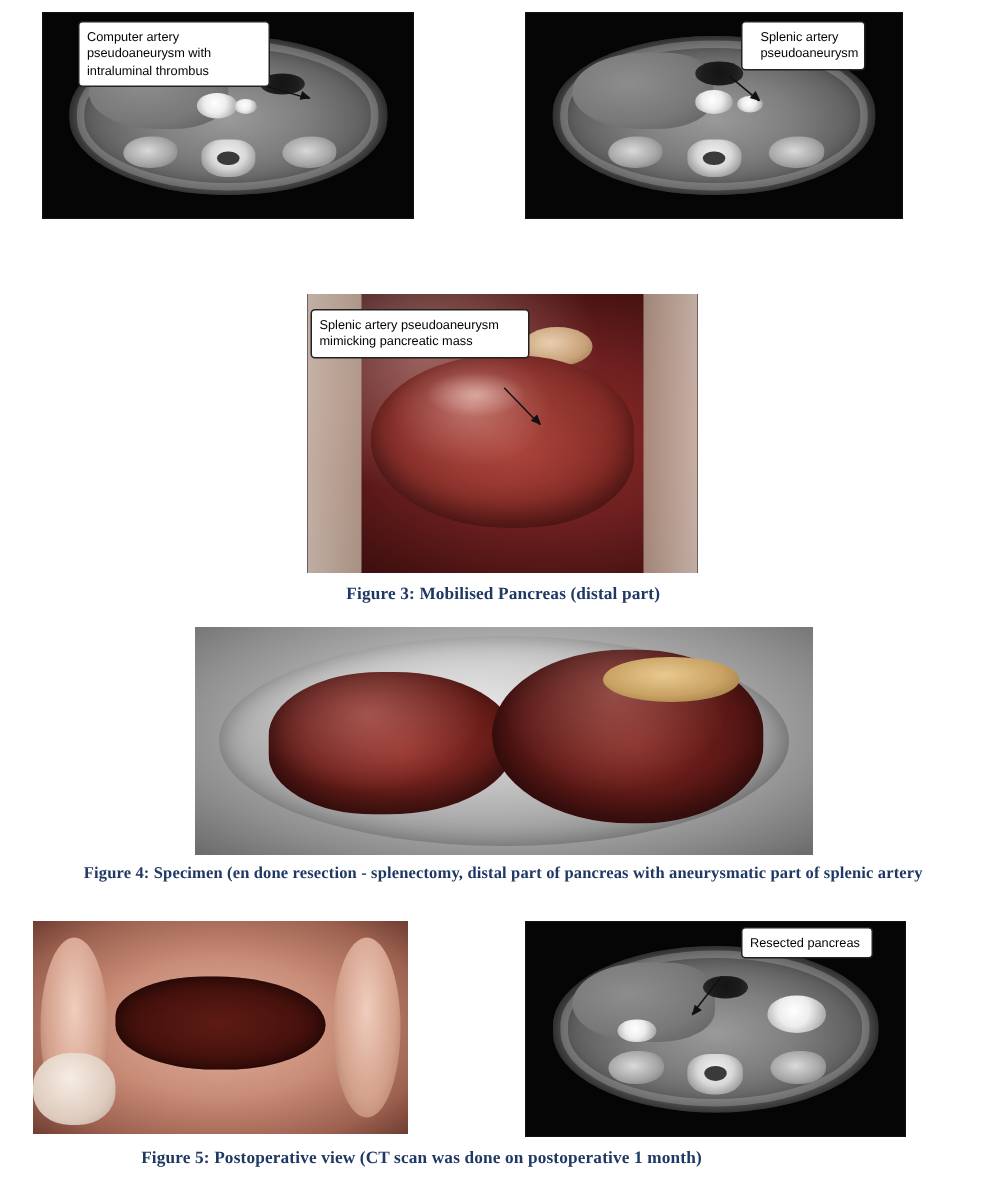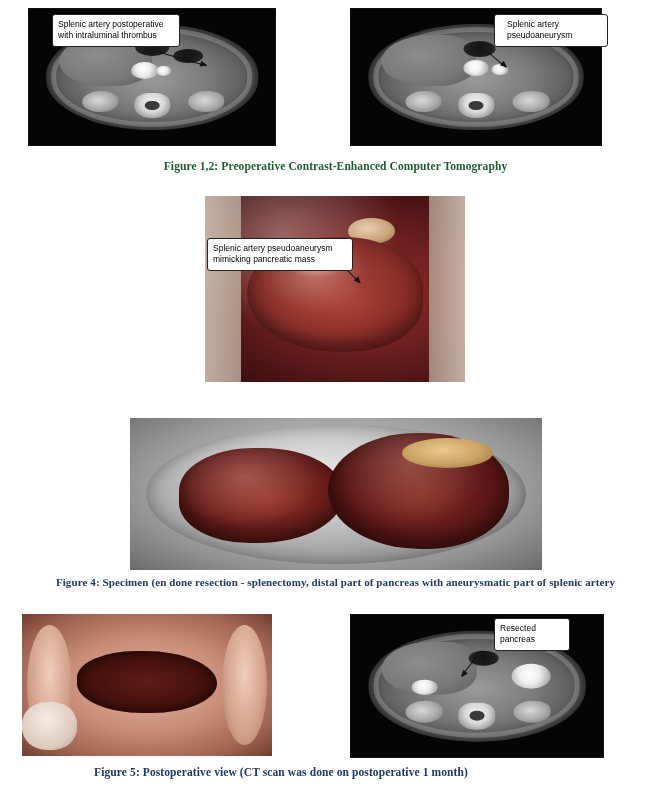--- a/index.html
+++ b/index.html
@@ -312,53 +312,53 @@
         <div class="bright" style="left:40%; top:36%; width:13%; height:16%;"></div>
         <div class="bright" style="left:52%; top:40%; width:7%; height:9%;"></div>
         <div class="kidney left"></div>
         <div class="kidney right"></div>
         <div class="spine"></div>
       </div>
     </div>
   </div>
 
   <div class="pointer" style="left:160px; top:52px; width:48px; transform: rotate(16deg);"></div>
-  <div class="callout" style="left:52px; top:14px; width:128px;">Splenic artery postoperative with intraluminal thrombus</div>
+  <div class="callout" style="left:52px; top:14px; width:128px;">Computer artery pseudoaneurysm with intraluminal thrombus</div>
 
   <div class="img-block frame-dark" style="left:350px; top:8px; width:250px; height:136px;">
     <div class="ct">
       <div class="body">
         <div class="fat-rim"></div>
         <div class="liver"></div>
         <div class="dark-gas" style="left:44%; top:16%; width:15%; height:15%;"></div>
         <div class="bright" style="left:44%; top:34%; width:12%; height:15%;"></div>
         <div class="bright" style="left:57%; top:38%; width:8%; height:10%;"></div>
         <div class="kidney left"></div>
         <div class="kidney right"></div>
         <div class="spine"></div>
       </div>
     </div>
   </div>
   <div class="pointer" style="left:486px; top:50px; width:26px; transform: rotate(40deg);"></div>
-  <div class="callout" style="left:494px; top:14px; width:114px;padding-left:12px;">Splenic artery pseudoaneurysm</div>
-
-  <div class="caption green" style="left:0; top:160px; width:671px;">Figure 1,2: Preoperative Contrast-Enhanced Computer Tomography</div>
+  <div class="callout" style="left:494px; top:14px; width:83px;padding-left:12px;">Splenic artery pseudoaneurysm</div>
+
 
   <div class="img-block" style="left:205px; top:196px; width:260px; height:186px;">
     <div class="photo ph-pancreas">
       <div class="drape-l"></div>
       <div class="drape-r"></div>
       <div class="vessel"></div>
       <div class="mass"></div>
       <div class="glare"></div>
     </div>
   </div>
   <div class="pointer" style="left:336px; top:258px; width:34px; transform: rotate(46deg);"></div>
-  <div class="callout" style="left:207px; top:206px; width:146px;margin-top:32px;">Splenic artery pseudoaneurysm mimicking pancreatic mass</div>
-
+  <div class="callout" style="left:207px; top:206px; width:146px;">Splenic artery pseudoaneurysm mimicking pancreatic mass</div>
+
+  <div class="caption" style="left:0; top:390px; width:671px;">Figure 3: Mobilised Pancreas (distal part)</div>
 
   <div class="img-block" style="left:130px; top:418px; width:412px; height:152px;">
     <div class="photo ph-specimen">
       <div class="tray"></div>
       <div class="organ-a"></div>
       <div class="organ-b"></div>
       <div class="fatty"></div>
     </div>
   </div>
   <div class="caption" style="left:0; top:576px; width:671px; font-size:11px;">Figure 4: Specimen (en done resection - splenectomy, distal part of pancreas with aneurysmatic part of splenic artery</div>
@@ -380,17 +380,17 @@
         <div class="dark-gas" style="left:46%; top:18%; width:14%; height:14%;"></div>
         <div class="bright" style="left:66%; top:30%; width:18%; height:22%;"></div>
         <div class="bright" style="left:20%; top:44%; width:12%; height:14%;"></div>
         <div class="kidney left"></div>
         <div class="kidney right"></div>
         <div class="spine"></div>
       </div>
     </div>
   </div>
   <div class="pointer" style="left:481px; top:650px; width:32px; transform: rotate(128deg);"></div>
-  <div class="callout" style="left:494px; top:618px; width:76px;">Resected pancreas</div>
+  <div class="callout" style="left:494px; top:618px; width:88px;">Resected pancreas</div>
 
   <div class="caption" style="left:0; top:766px; width:562px;">Figure 5: Postoperative view (CT scan was done on postoperative 1 month)</div>
 
 </div>
 
 </body></html>

